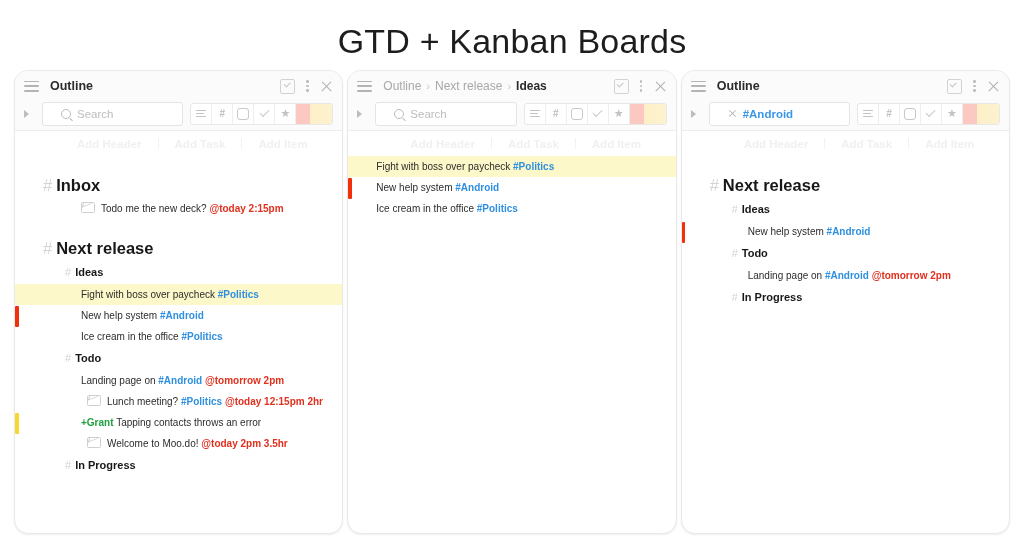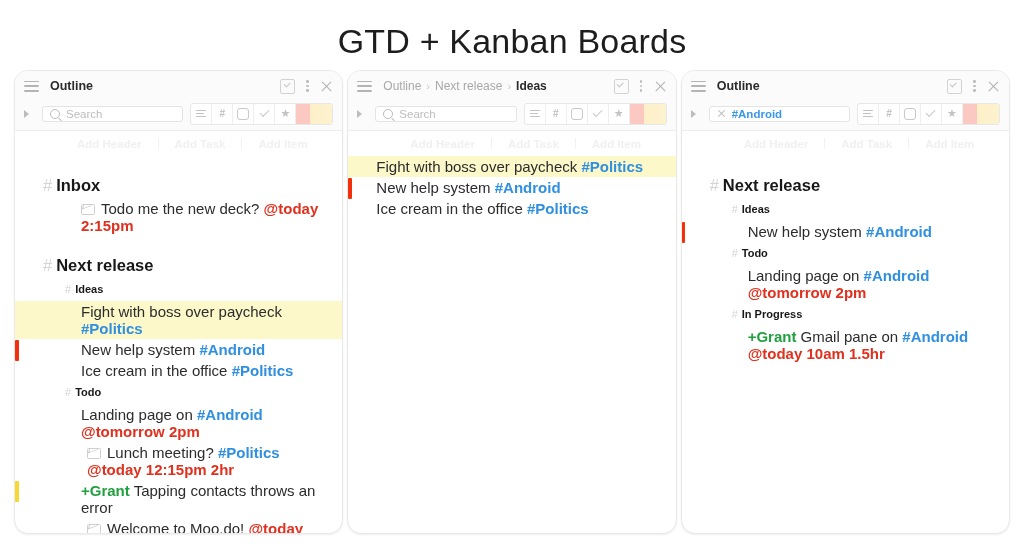--- a/index.html
+++ b/index.html
@@ -129,27 +129,27 @@
   .caret {
     width: 0; height: 0;
     border-left: 5px solid #bdbdbd;
     border-top: 4px solid transparent;
     border-bottom: 4px solid transparent;
     margin-right: 13px;
     flex: 0 0 auto;
   }
   .search-box {
     flex: 1 1 auto;
-    height: 16px;
+    height: 24px;
     background: #ffffff;
     border: 1px solid #e4e4e4;
     border-radius: 3px;
     display: flex;
     align-items: center;
-    padding: 0 7px;
+    padding: 0 18px;
     box-sizing: border-box;
     gap: 6px;
     min-width: 0;
   }
   .ic-search {
     width: 8px; height: 8px;
     border: 1.3px solid #bcbcbc;
     border-radius: 50%;
     position: relative;
     flex: 0 0 auto;
@@ -228,21 +228,21 @@
     flex: 1 1 auto;
     overflow: hidden;
     padding-top: 3px;
     position: relative;
   }
 
   .row {
     position: relative;
     display: block;
     padding: 2px 10px 2px 0;
-    font-size: 15px;
+    font-size: 10px;
     line-height: 17px;
     color: #2c2c2c;
   }
   .row.highlight { background: #fcf8c9; }
 
   .flag {
     position: absolute;
     left: 0; top: 1px;
     width: 3.5px;
     height: 21px;
@@ -494,16 +494,15 @@
         <div class="add-div"></div>
         <span class="add-link">Add Item</span>
       </div>
       <div class="panel-body">
         <div class="row lvl0 h1"><span class="hash-mark">#</span><span class="hdr">Next release</span></div>
         <div class="row lvl1 h2"><span class="hash-mark">#</span><span class="hdr">Ideas</span></div>
         <div class="row lvl2"><div class="flag flag-red"></div><span>New help system</span> <span class="tag">#Android</span></div>
         <div class="row lvl1 h2"><span class="hash-mark">#</span><span class="hdr">Todo</span></div>
         <div class="row lvl2"><span>Landing page on</span> <span class="tag">#Android</span> <span class="date">@tomorrow 2pm</span></div>
         <div class="row lvl1 h2"><span class="hash-mark">#</span><span class="hdr">In Progress</span></div>
-        <div class="row lvl2"><span class="person">+Grant</span> <span>Gmail pane on</span> <span class="tag">#Android</span> <span class="date">@today 10am 1.5hr</span></div>
       </div>
     </div>
   </div>
 
 </body></html>

